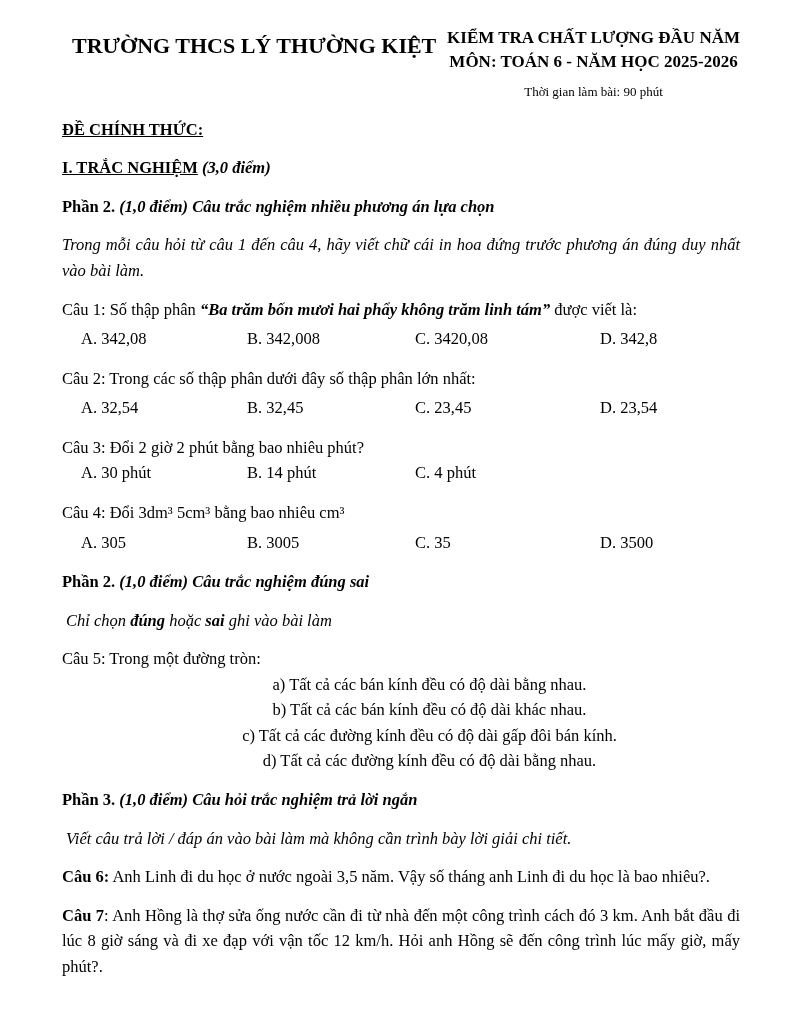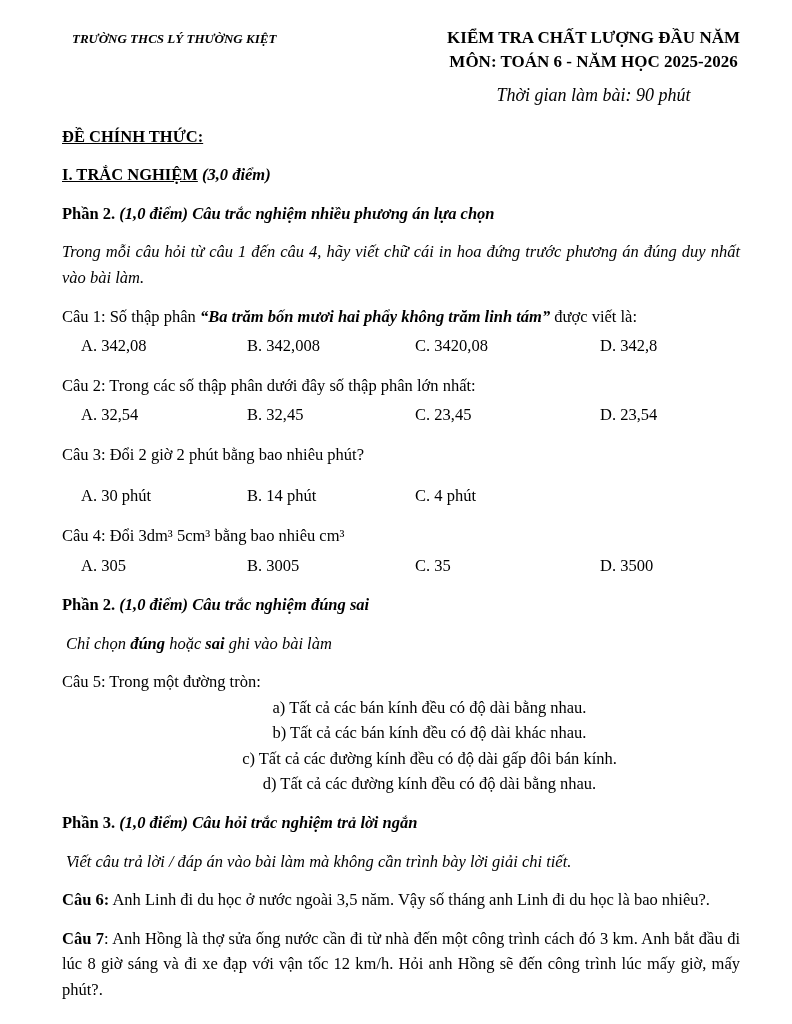--- a/index.html
+++ b/index.html
@@ -24,50 +24,48 @@
   .sp { padding-left: 4px; }
 
   .doc-header {
     display: flex;
     justify-content: space-between;
     align-items: flex-start;
     margin-bottom: 16px;
   }
   .school {
     font-weight: bold;
-    font-size: 13px;
+    font-size: 22px;
     padding-left: 10px;
     padding-top: 3px;
     white-space: nowrap;
-    font-style: italic;
   }
   .title-block {
     text-align: center;
     font-size: 17px;
     line-height: 1.4;
   }
   .duration {
     font-weight: normal;
-    font-style: italic;
-    font-size: 18px;
+    font-size: 13px;
     margin-top: 9px;
   }
 
   .para { margin: 0 0 13px; }
   .heading-row { margin: 0 0 13px; }
   .q { margin: 0 0 4px; }
   .q.m0 { margin-bottom: 0; }
 
   .options {
     display: grid;
     grid-template-columns: 166px 168px 185px 1fr;
     padding-left: 19px;
     margin: 4px 0 14px;
   }
-  .options.m0 { margin-top: 16px; }
+  .options.m0 { margin-top: 0; }
   .opt { white-space: nowrap; }
 
   .subitems { padding-left: 57px; margin: 0 0 13px; }
   .subitem { margin: 0; text-align: center; }
 </style>
 </head>
 <body>
 
 <div class="page">
 

